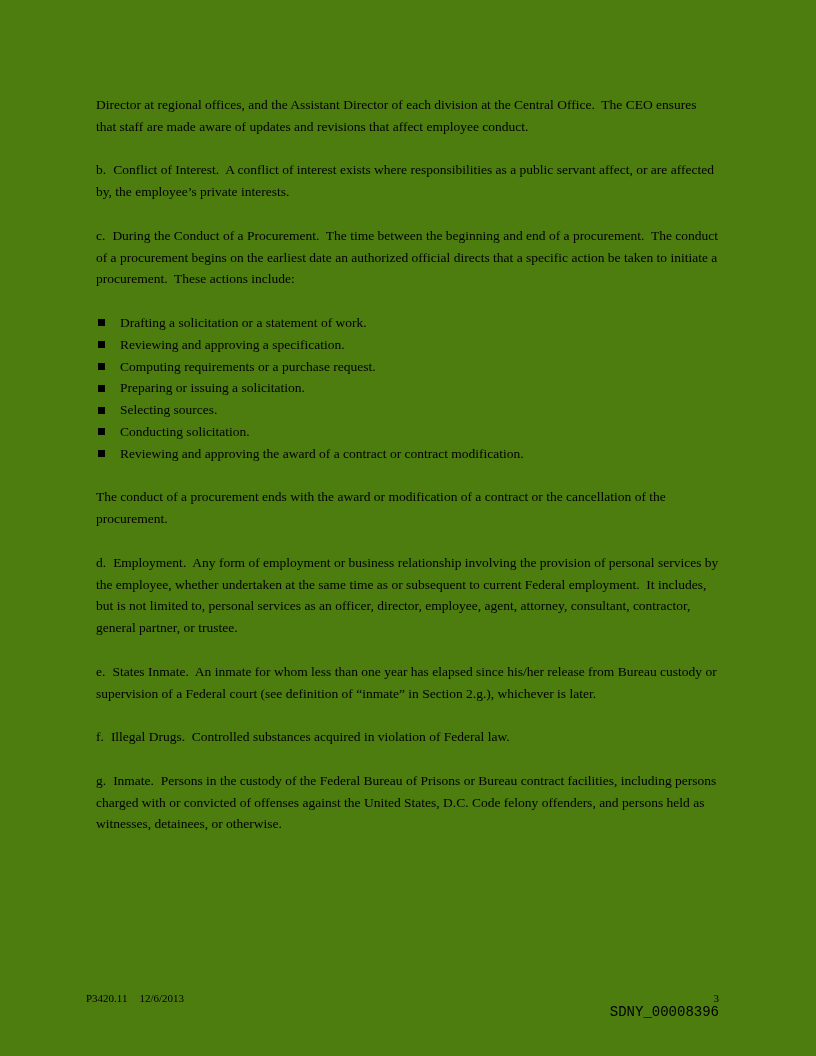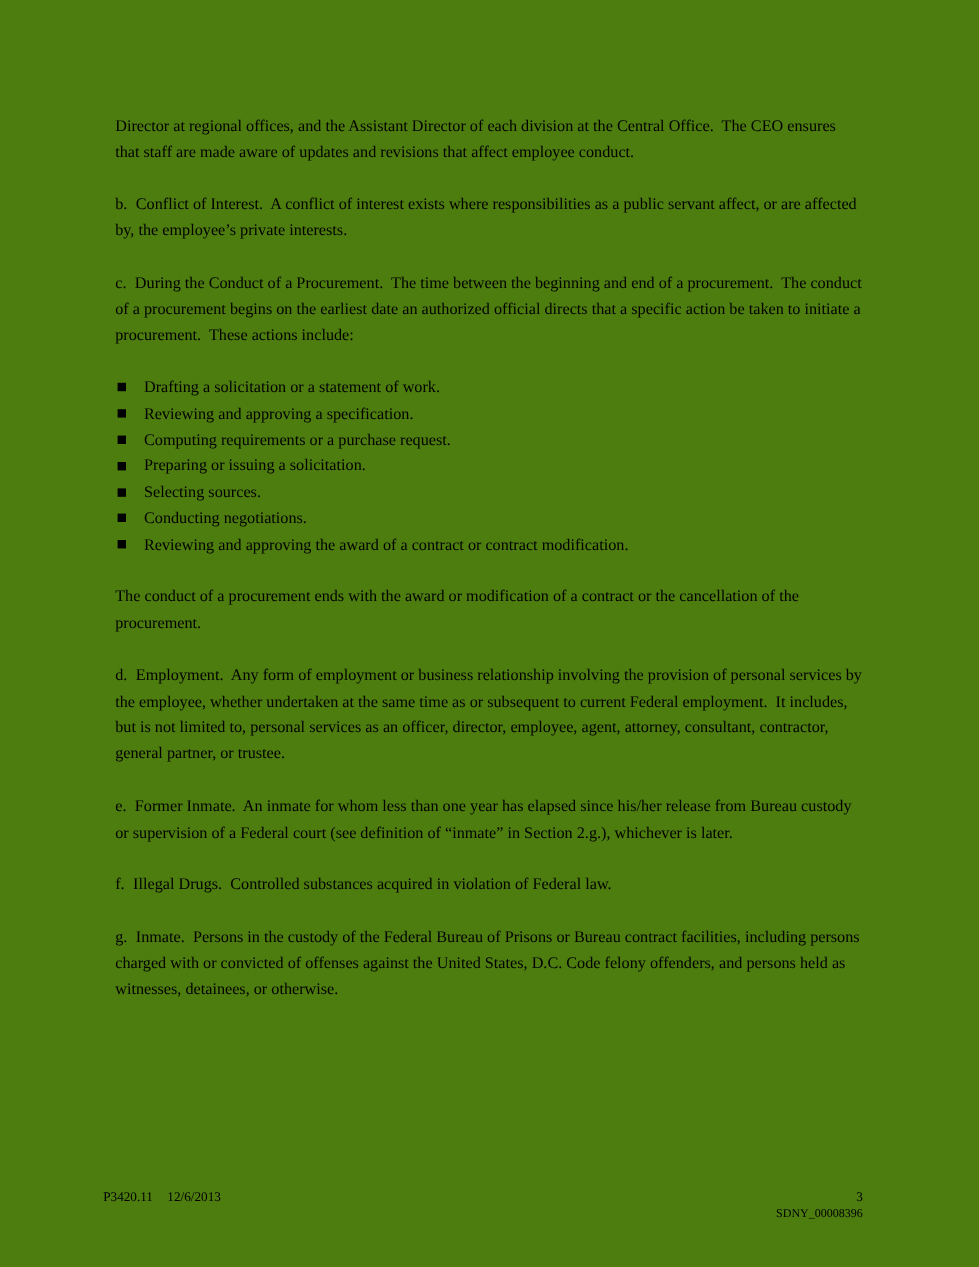--- a/index.html
+++ b/index.html
@@ -59,22 +59,22 @@
   .footer-line1 {
     display: flex;
     justify-content: space-between;
     font-size: 11px;
     line-height: 13px;
   }
   .footer-left span { display: inline-block; }
   .footer-date { margin-left: 12px; }
   .footer-line2 {
     text-align: right;
-    font-family: Liberation Serif, serif;
-    font-size: 10px;
+    font-family: Liberation Mono, monospace;
+    font-size: 14px;
     line-height: 12px;
     margin-top: 1px;
   }
 </style>
 </head>
 <body>
 
 <div class="page">
   <div class="content">
 
@@ -83,29 +83,29 @@
     <p class="para"><span class="letter">b.</span><b class="term">Conflict of Interest</b><span>.  A conflict of interest exists where responsibilities as a public servant affect, or are affected by, the employee’s private interests.</span></p>
 
     <p class="para"><span class="letter">c.</span><b class="term">During the Conduct of a Procurement</b><span>.  The time between the beginning and end of a procurement.  The conduct of a procurement begins on the earliest date an authorized official directs that a specific action be taken to initiate a procurement.  These actions include:</span></p>
 
     <ul class="actions">
       <li><span class="sq"></span><span>Drafting a solicitation or a statement of work.</span></li>
       <li><span class="sq"></span><span>Reviewing and approving a specification.</span></li>
       <li><span class="sq"></span><span>Computing requirements or a purchase request.</span></li>
       <li><span class="sq"></span><span>Preparing or issuing a solicitation.</span></li>
       <li><span class="sq"></span><span>Selecting sources.</span></li>
-      <li><span class="sq"></span><span>Conducting negotiations.</span></li>
+      <li><span class="sq"></span><span>Conducting solicitation.</span></li>
       <li><span class="sq"></span><span>Reviewing and approving the award of a contract or contract modification.</span></li>
     </ul>
 
     <p class="para">The conduct of a procurement ends with the award or modification of a contract or the cancellation of the procurement.</p>
 
     <p class="para"><span class="letter">d.</span><b class="term">Employment</b><span>.  Any form of employment or business relationship involving the provision of personal services by the employee, whether undertaken at the same time as or subsequent to current Federal employment.  It includes, but is not limited to, personal services as an officer, director, employee, agent, attorney, consultant, contractor, general partner, or trustee.</span></p>
 
-    <p class="para"><span class="letter">e.</span><b class="term">Former Inmate</b><span>.  An inmate for whom less than one year has elapsed since his/her release from Bureau custody or supervision of a Federal court (see definition of “inmate” in Section 2.g.), whichever is later.</span></p>
+    <p class="para"><span class="letter">e.</span><b class="term">States Inmate</b><span>.  An inmate for whom less than one year has elapsed since his/her release from Bureau custody or supervision of a Federal court (see definition of “inmate” in Section 2.g.), whichever is later.</span></p>
 
     <p class="para"><span class="letter">f.</span><b class="term">Illegal Drugs</b><span>.  Controlled substances acquired in violation of Federal law.</span></p>
 
     <p class="para"><span class="letter">g.</span><b class="term">Inmate</b><span>.  Persons in the custody of the Federal Bureau of Prisons or Bureau contract facilities, including persons charged with or convicted of offenses against the United States, D.C. Code felony offenders, and persons held as witnesses, detainees, or otherwise.</span></p>
 
   </div>
 
   <div class="footer">
     <div class="footer-line1">
       <div class="footer-left"><span>P3420.11</span><span class="footer-date">12/6/2013</span></div>

